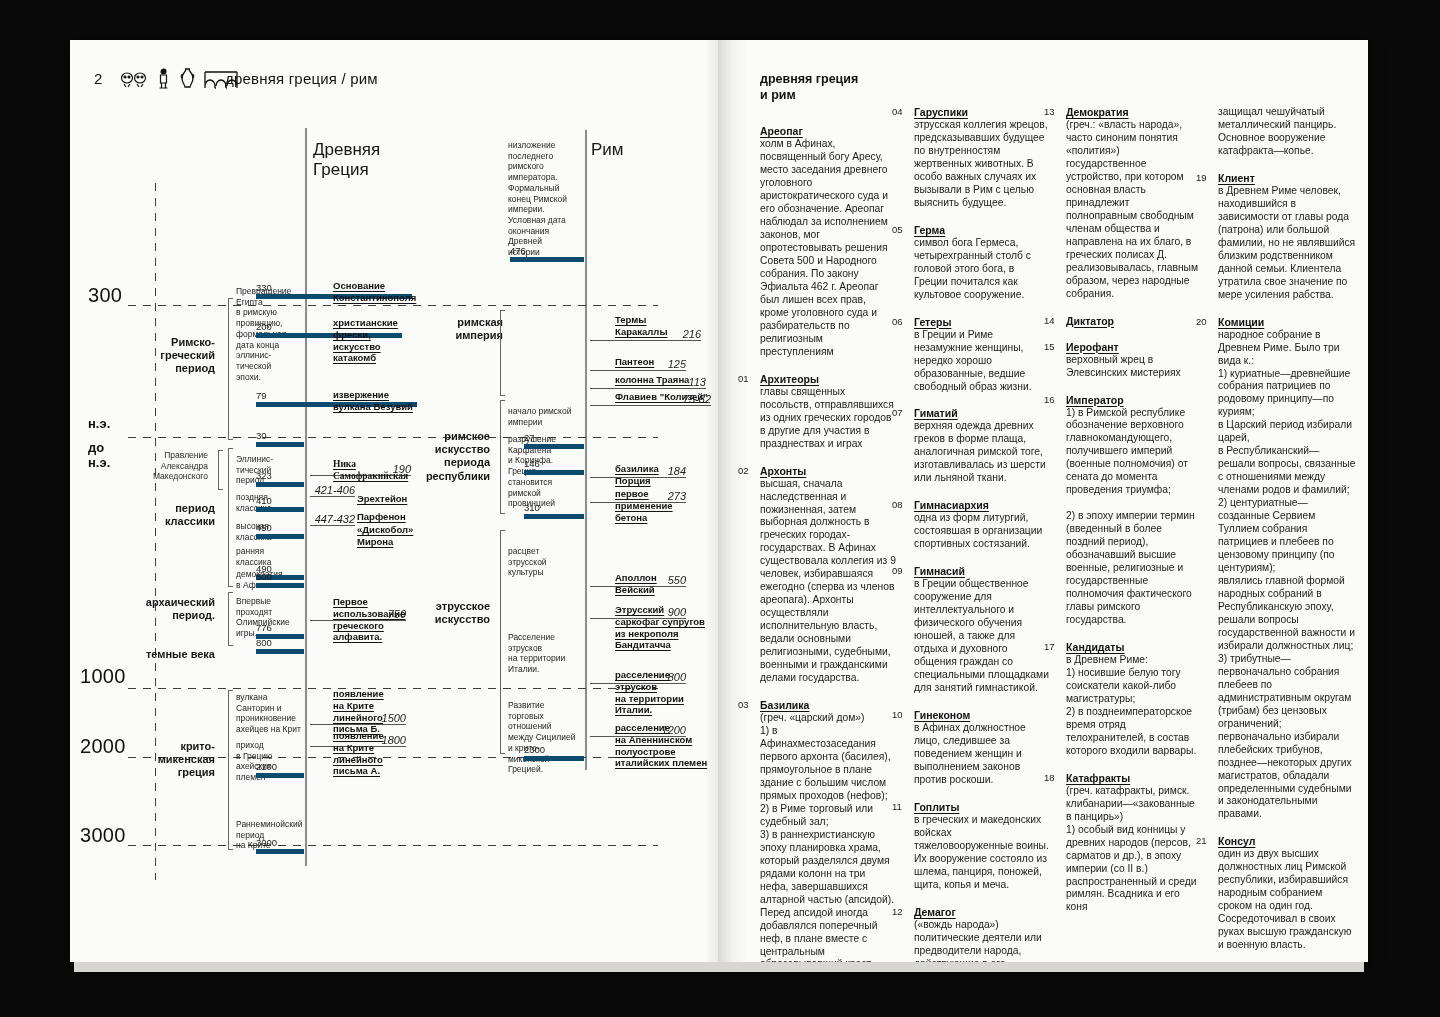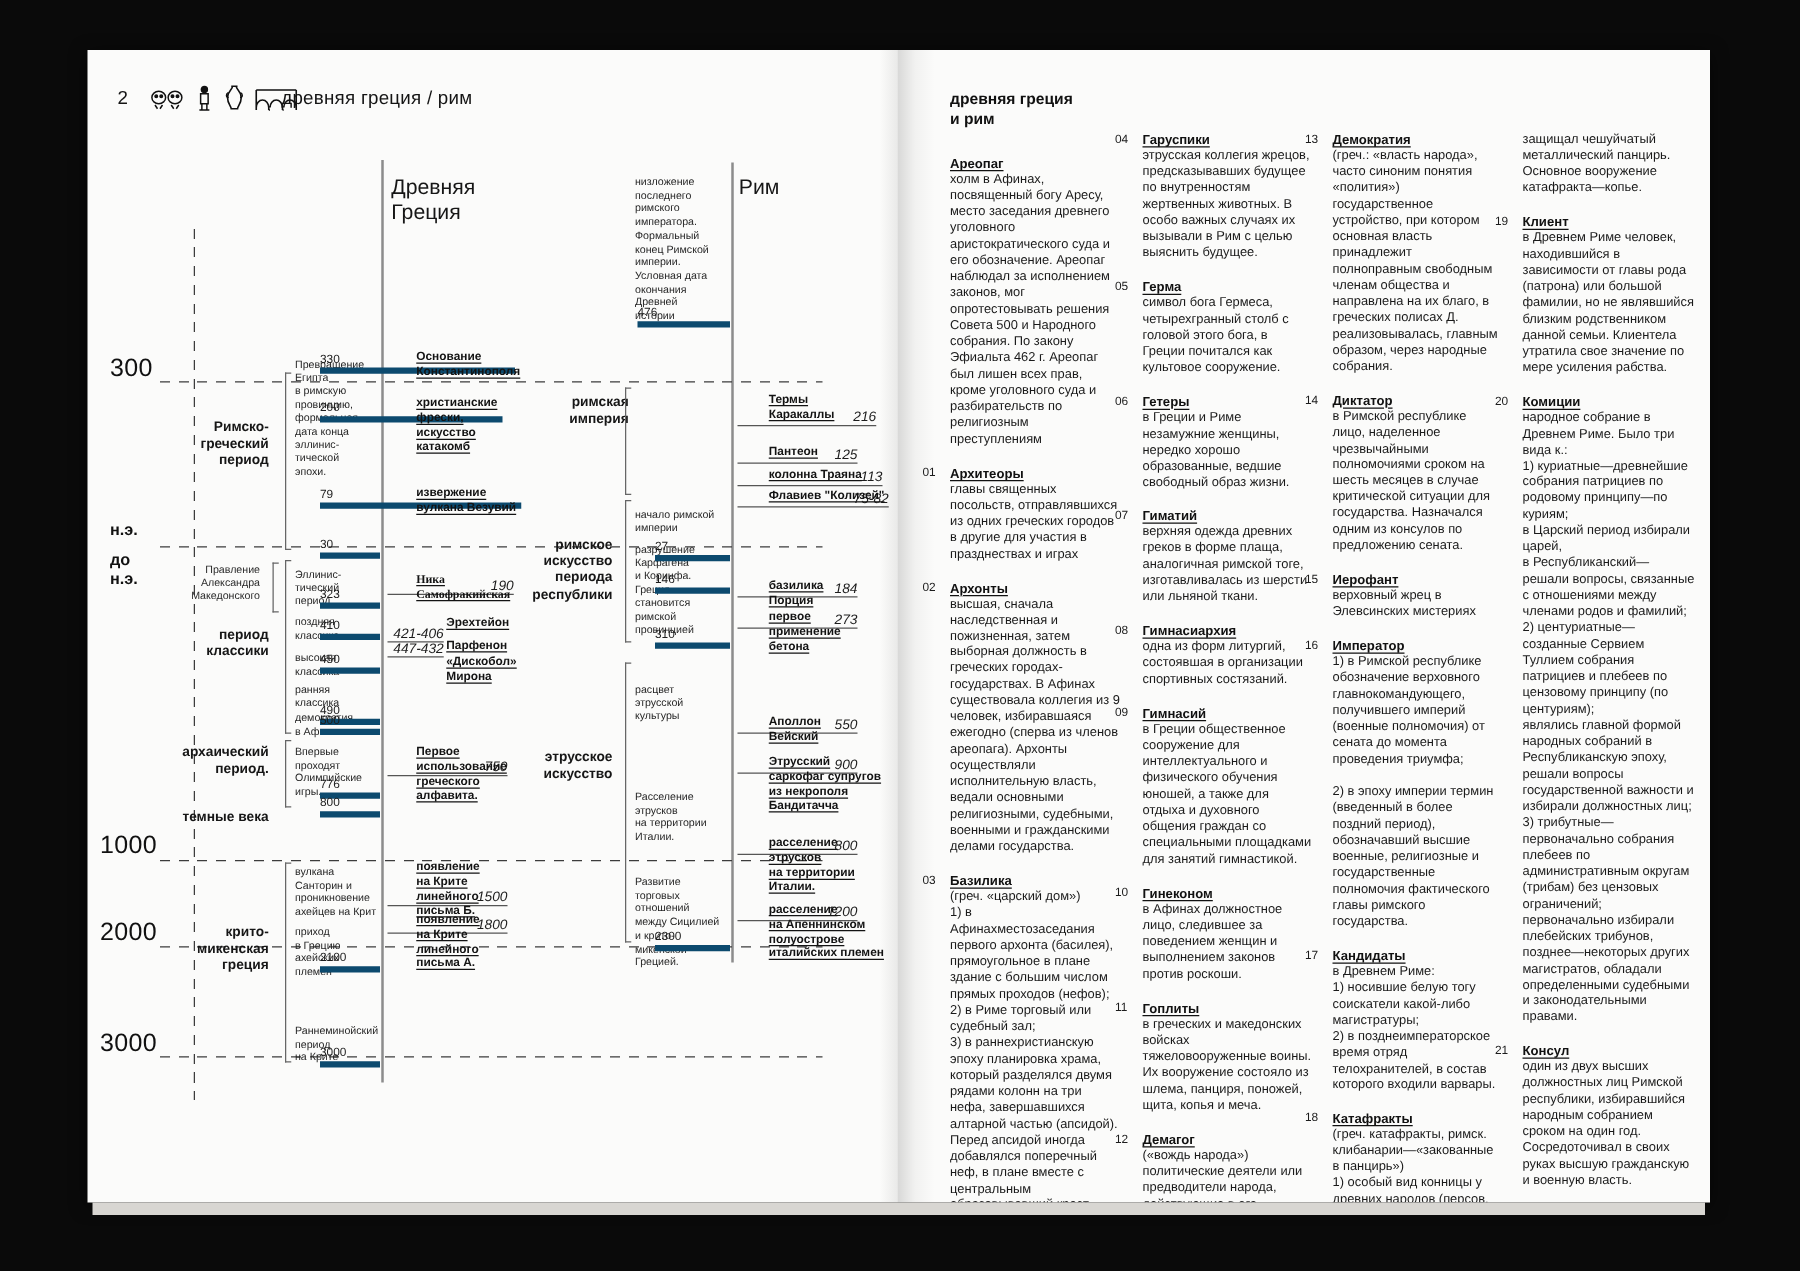--- a/index.html
+++ b/index.html
@@ -170,21 +170,21 @@
     <div class="numl" style="left:186px;top:455px;">410</div>
     <div class="numl" style="left:186px;top:482px;">450</div>
     <div class="numl" style="left:186px;top:507px;margin-top:16px;">490</div>
     <div class="numl" style="left:186px;top:531px;">500</div>
     <div class="numl" style="left:186px;top:582px;">776</div>
     <div class="numl" style="left:186px;top:597px;">800</div>
     <div class="numl" style="left:186px;top:721px;">2100</div>
     <div class="numl" style="left:186px;top:797px;">3000</div>
 
     <div class="numr" style="left:240px;top:423px;width:100px;">190</div>
-    <div class="numr" style="left:240px;top:461px;width:44px;">421-406</div>
+    <div class="numr" style="left:240px;top:444px;width:44px;">421-406</div>
     <div class="numr" style="left:240px;top:473px;width:44px;">447-432</div>
     <div class="numr" style="left:240px;top:568px;width:95px;">750</div>
     <div class="numr" style="left:240px;top:672px;width:95px;">1500</div>
     <div class="numr" style="left:240px;top:694px;width:95px;">1800</div>
 
     <div class="tl-ev" style="left:263px;top:240px;">Основание
 Константинополя</div>
     <div class="tl-ev" style="left:263px;top:277px;">христианские
 фрески,
 искусство
@@ -381,21 +381,20 @@
 
     <div class="gl-col" style="left:348px;top:66px;">
       <div class="entry">
         <div class="enum">13</div>
         <div class="term">Демократия</div>
         <div class="gbody">(греч.: «власть народа», часто синоним понятия «полития») государственное устройство, при котором основная власть принадлежит полноправным свободным членам общества и направлена на их благо, в греческих полисах Д. реализовывалась, главным образом, через народные собрания.</div>
       </div>
       <div class="entry">
         <div class="enum">14</div>
         <div class="term">Диктатор</div>
-        <div class="gbody">в Римской республике лицо, наделенное чрезвычайными полномочиями сроком на шесть месяцев в случае критической ситуации для государства. Назначался одним из консулов по предложению сената.</div>
       </div>
       <div class="entry">
         <div class="enum">15</div>
         <div class="term">Иерофант</div>
         <div class="gbody">верховный жрец в Элевсинских мистериях</div>
       </div>
       <div class="entry">
         <div class="enum">16</div>
         <div class="term">Император</div>
         <div class="gbody">1) в Римской республике обозначение верховного главнокомандующего, получившего империй (военные полномочия) от сената до момента проведения триумфа;

